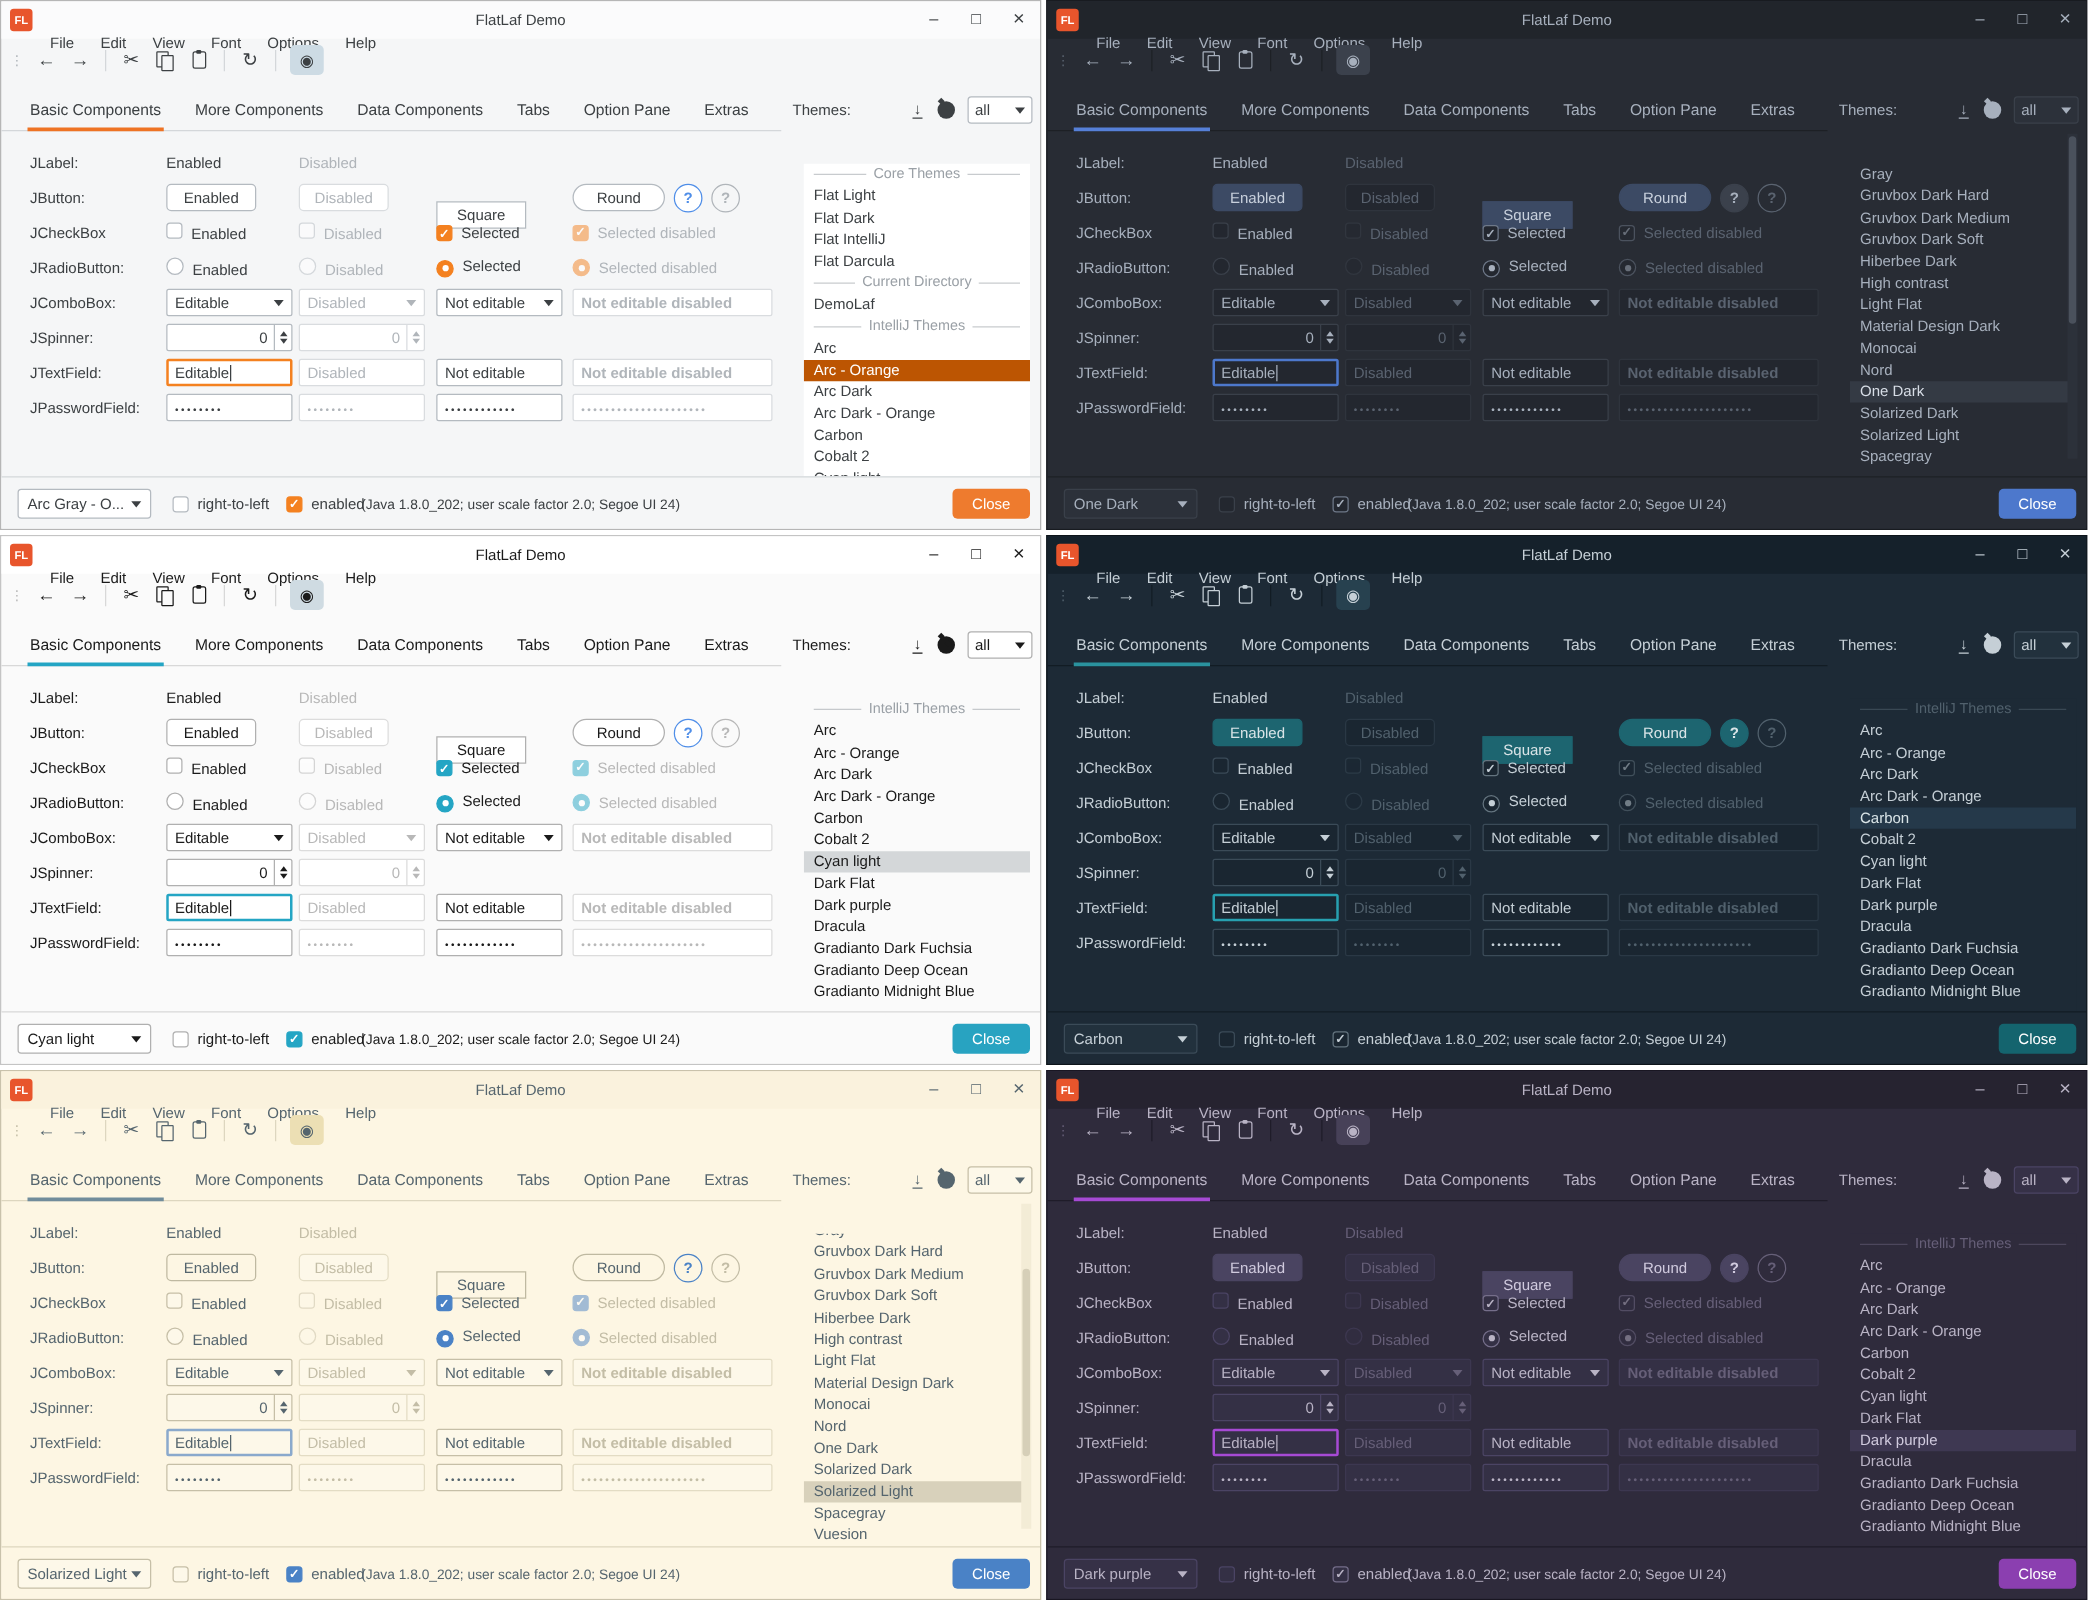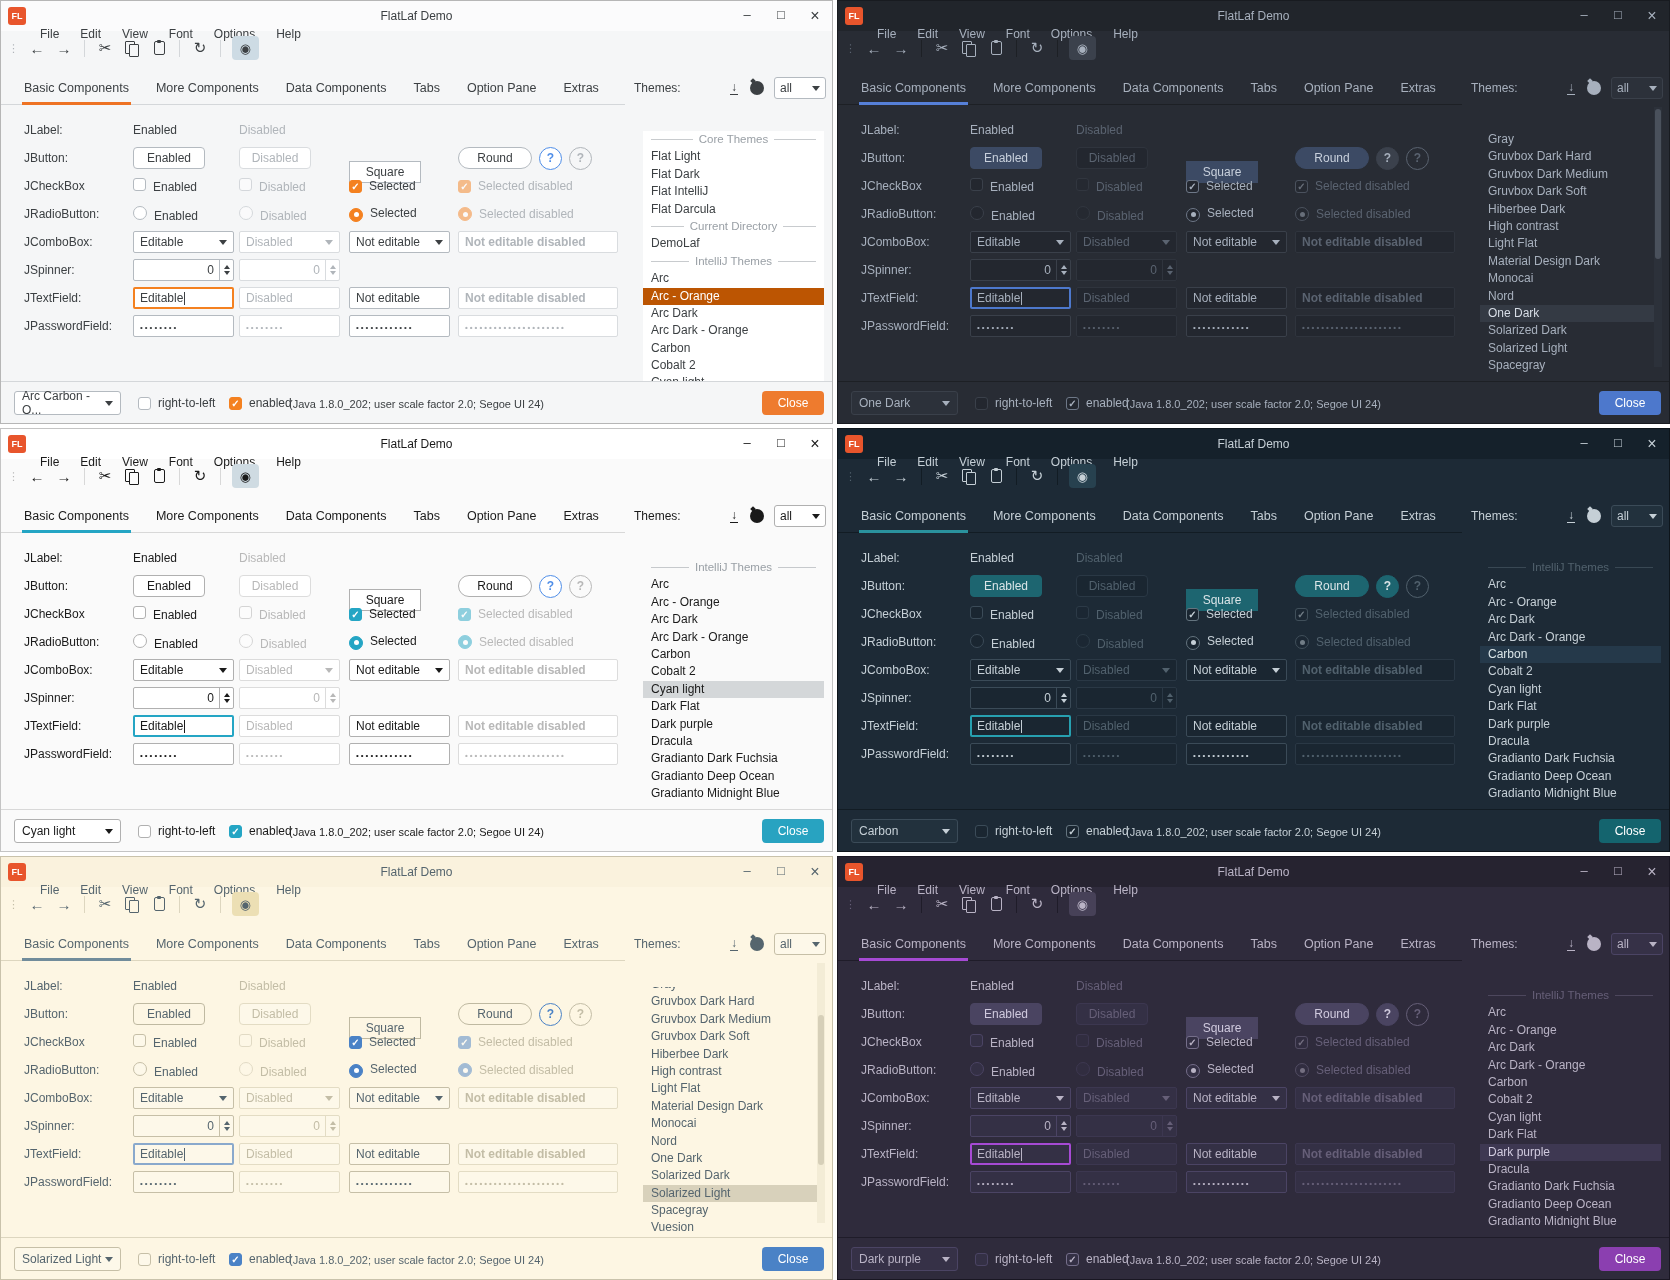--- a/index.html
+++ b/index.html
@@ -325,21 +325,21 @@
       <span class="cc4">
             <span class="field dis wide">
               <span class="pwtxt">•••••••••••••••••••••</span>
             </span>
           </span>
     </div>
   </div>
 
   <div class="bottombar">
     <span class="bcombo combo">
-      <span class="ctext">Arc Carbon - O...</span>
+      <span class="ctext">Arc Gray - O...</span>
       <span class="carr"></span>
     </span>
     <span class="bgroup" style="left:137px;">
       <span class="cb"></span>
       <span class="wlabel">right-to-left</span>
     </span>
     <span class="bgroup" style="left:228px;">
       <span class="cb on">✓</span>
       <span class="wlabel">enabled</span>
     </span>

